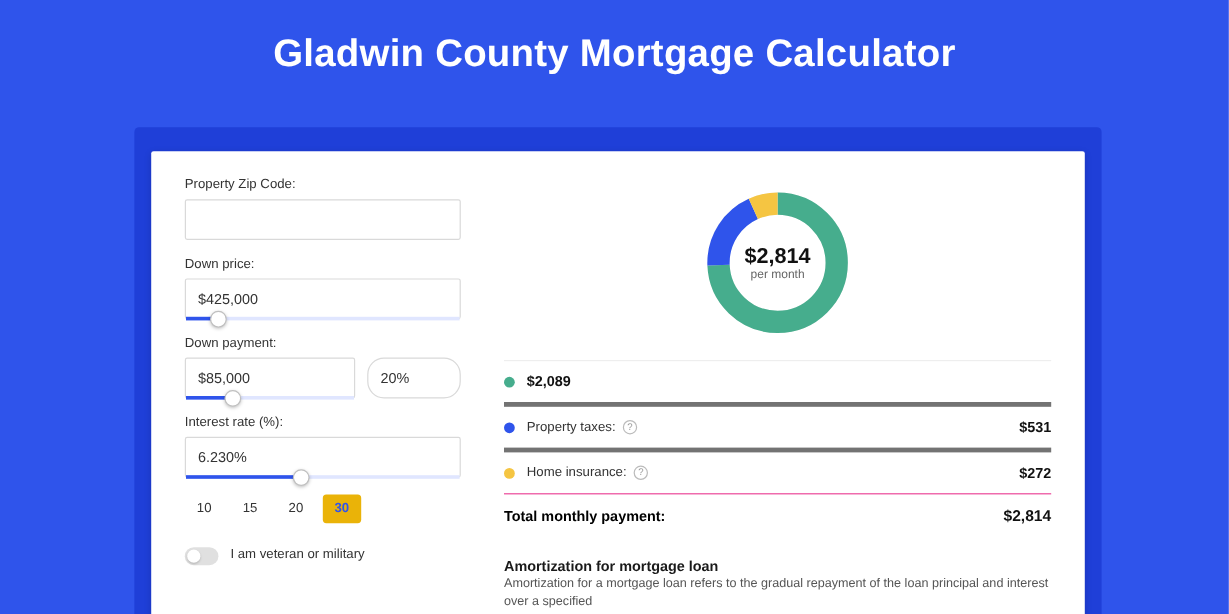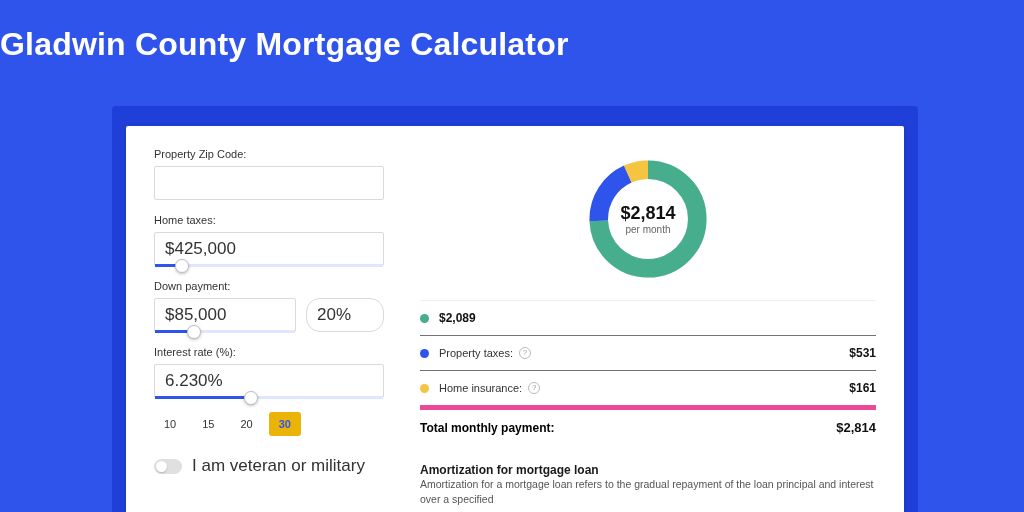--- a/index.html
+++ b/index.html
@@ -4,21 +4,21 @@
 <style>
   * { margin:0; padding:0; box-sizing:border-box; }
   html, body { width:1024px; height:512px; overflow:hidden; }
   body {
     font-family: -apple-system, BlinkMacSystemFont, "Segoe UI", Arial, sans-serif;
     background:#2f54eb;
   }
 
   .page-title {
     color:#fff;
-    text-align:left;
+    text-align:center;
     font-size:32px;
     font-weight:800;
     letter-spacing:0.2px;
     padding:26px 0 22px 0;
   }
 
   .outer-shell {
     position:absolute;
     left:112px;
     top:106px;
@@ -51,21 +51,21 @@
     color:#333;
     margin-bottom:6px;
   }
 
   .text-input {
     width:100%;
     height:33px;
     border:1px solid #d9d9d9;
     background:#fff;
     border-radius:2px;
-    font-size:17px;
+    font-size:12px;
     color:#333;
     padding:16px 10px;
   }
   .text-input.short { width:78px;border-radius:14px; }
 
   .fld { margin-bottom:14px; }
 
   .row2 { display:flex; gap:10px; }
   .row2 .slider-wrap { flex:1; }
 
@@ -103,24 +103,24 @@
     cursor:pointer;
   }
   .period-btn.active {
     background:#eab308;
     color:#2f54eb;
     font-weight:700;
   }
 
   .toggle-row {
     display:flex;
-    align-items:center;
+    align-items:flex-start;
     gap:10px;
     margin-top:20px;
-    font-size:17px;
+    font-size:11px;
     color:#333;
   }
   .toggle {
     width:28px;
     height:15px;
     border-radius:8px;
     background:#e0e0e0;
     position:relative;
   }
   .toggle::after {
@@ -158,30 +158,30 @@
     display:flex; flex-direction:column;
     align-items:center; justify-content:center;
   }
   .donut-amount { font-size:18px; font-weight:800; color:#111; }
   .donut-sub { font-size:10px; color:#666; }
 
   .brk-row {
     display:flex;
     align-items:center;
     padding:10px 0;
-    border-top:1px solid #737373;
+    border-top:4px solid #737373;
   }
   .brk-row:first-of-type { border-top:1px solid #eee; }
   .brk-row .dot {
     width:9px; height:9px; border-radius:50%;
     margin-right:10px;
   }
   .brk-row .label { font-size:11px; color:#333; flex:1; display:flex; align-items:center; gap:6px; }
   .brk-row .val { font-size:12px; color:#111; font-weight:600; }
-  .brk-row.total { font-weight:700; border-top:5px solid #ec4899; }
+  .brk-row.total { font-weight:700; border-top:1px solid #ec4899; }
   .brk-row.total .label { font-size:12px; color:#000; font-weight:700; }
   .brk-row.total .val { font-size:13px; font-weight:800; }
 
   .help-icon {
     width:12px; height:12px; border-radius:50%;
     border:1px solid #bbb;
     color:#999;
     font-size:8px;
     line-height:10px;
     text-align:center;
@@ -213,21 +213,21 @@
 <div class="card">
 
   <div class="left-col">
 
     <div class="fld">
       <div class="form-label">Property Zip Code:</div>
       <input class="text-input" value="" style="">
     </div>
 
     <div class="fld">
-      <div class="form-label">Home taxes:</div>
+      <div class="form-label">Down price:</div>
       <div class="slider-wrap">
         <input class="text-input" value="$425,000" style="">
         <div class="slider-track">
           <div class="slider-fill" id="fill-hp" style="width: 12%;"></div>
           <div class="slider-thumb" id="thumb-hp" style="left: 12%;"></div>
         </div>
       </div>
     </div>
 
     <div class="fld">
@@ -294,21 +294,21 @@
           <span class="val">$2,089</span>
         </div>
         <div class="brk-row">
           <span class="dot" style="background: rgb(47, 84, 235);"></span>
           <span class="label">Property taxes:<span class="help-icon">?</span></span>
           <span class="val">$531</span>
         </div>
         <div class="brk-row">
           <span class="dot" style="background: rgb(245, 197, 66);"></span>
           <span class="label">Home insurance:<span class="help-icon">?</span></span>
-          <span class="val">$161</span>
+          <span class="val">$272</span>
         </div>
       </div>
 
     <div class="brk-row total">
       <span class="label">Total monthly payment:</span>
       <span class="val">$2,814</span>
     </div>
 
     <div class="amort-block">
       <div class="amort-title">Amortization for mortgage loan</div>

